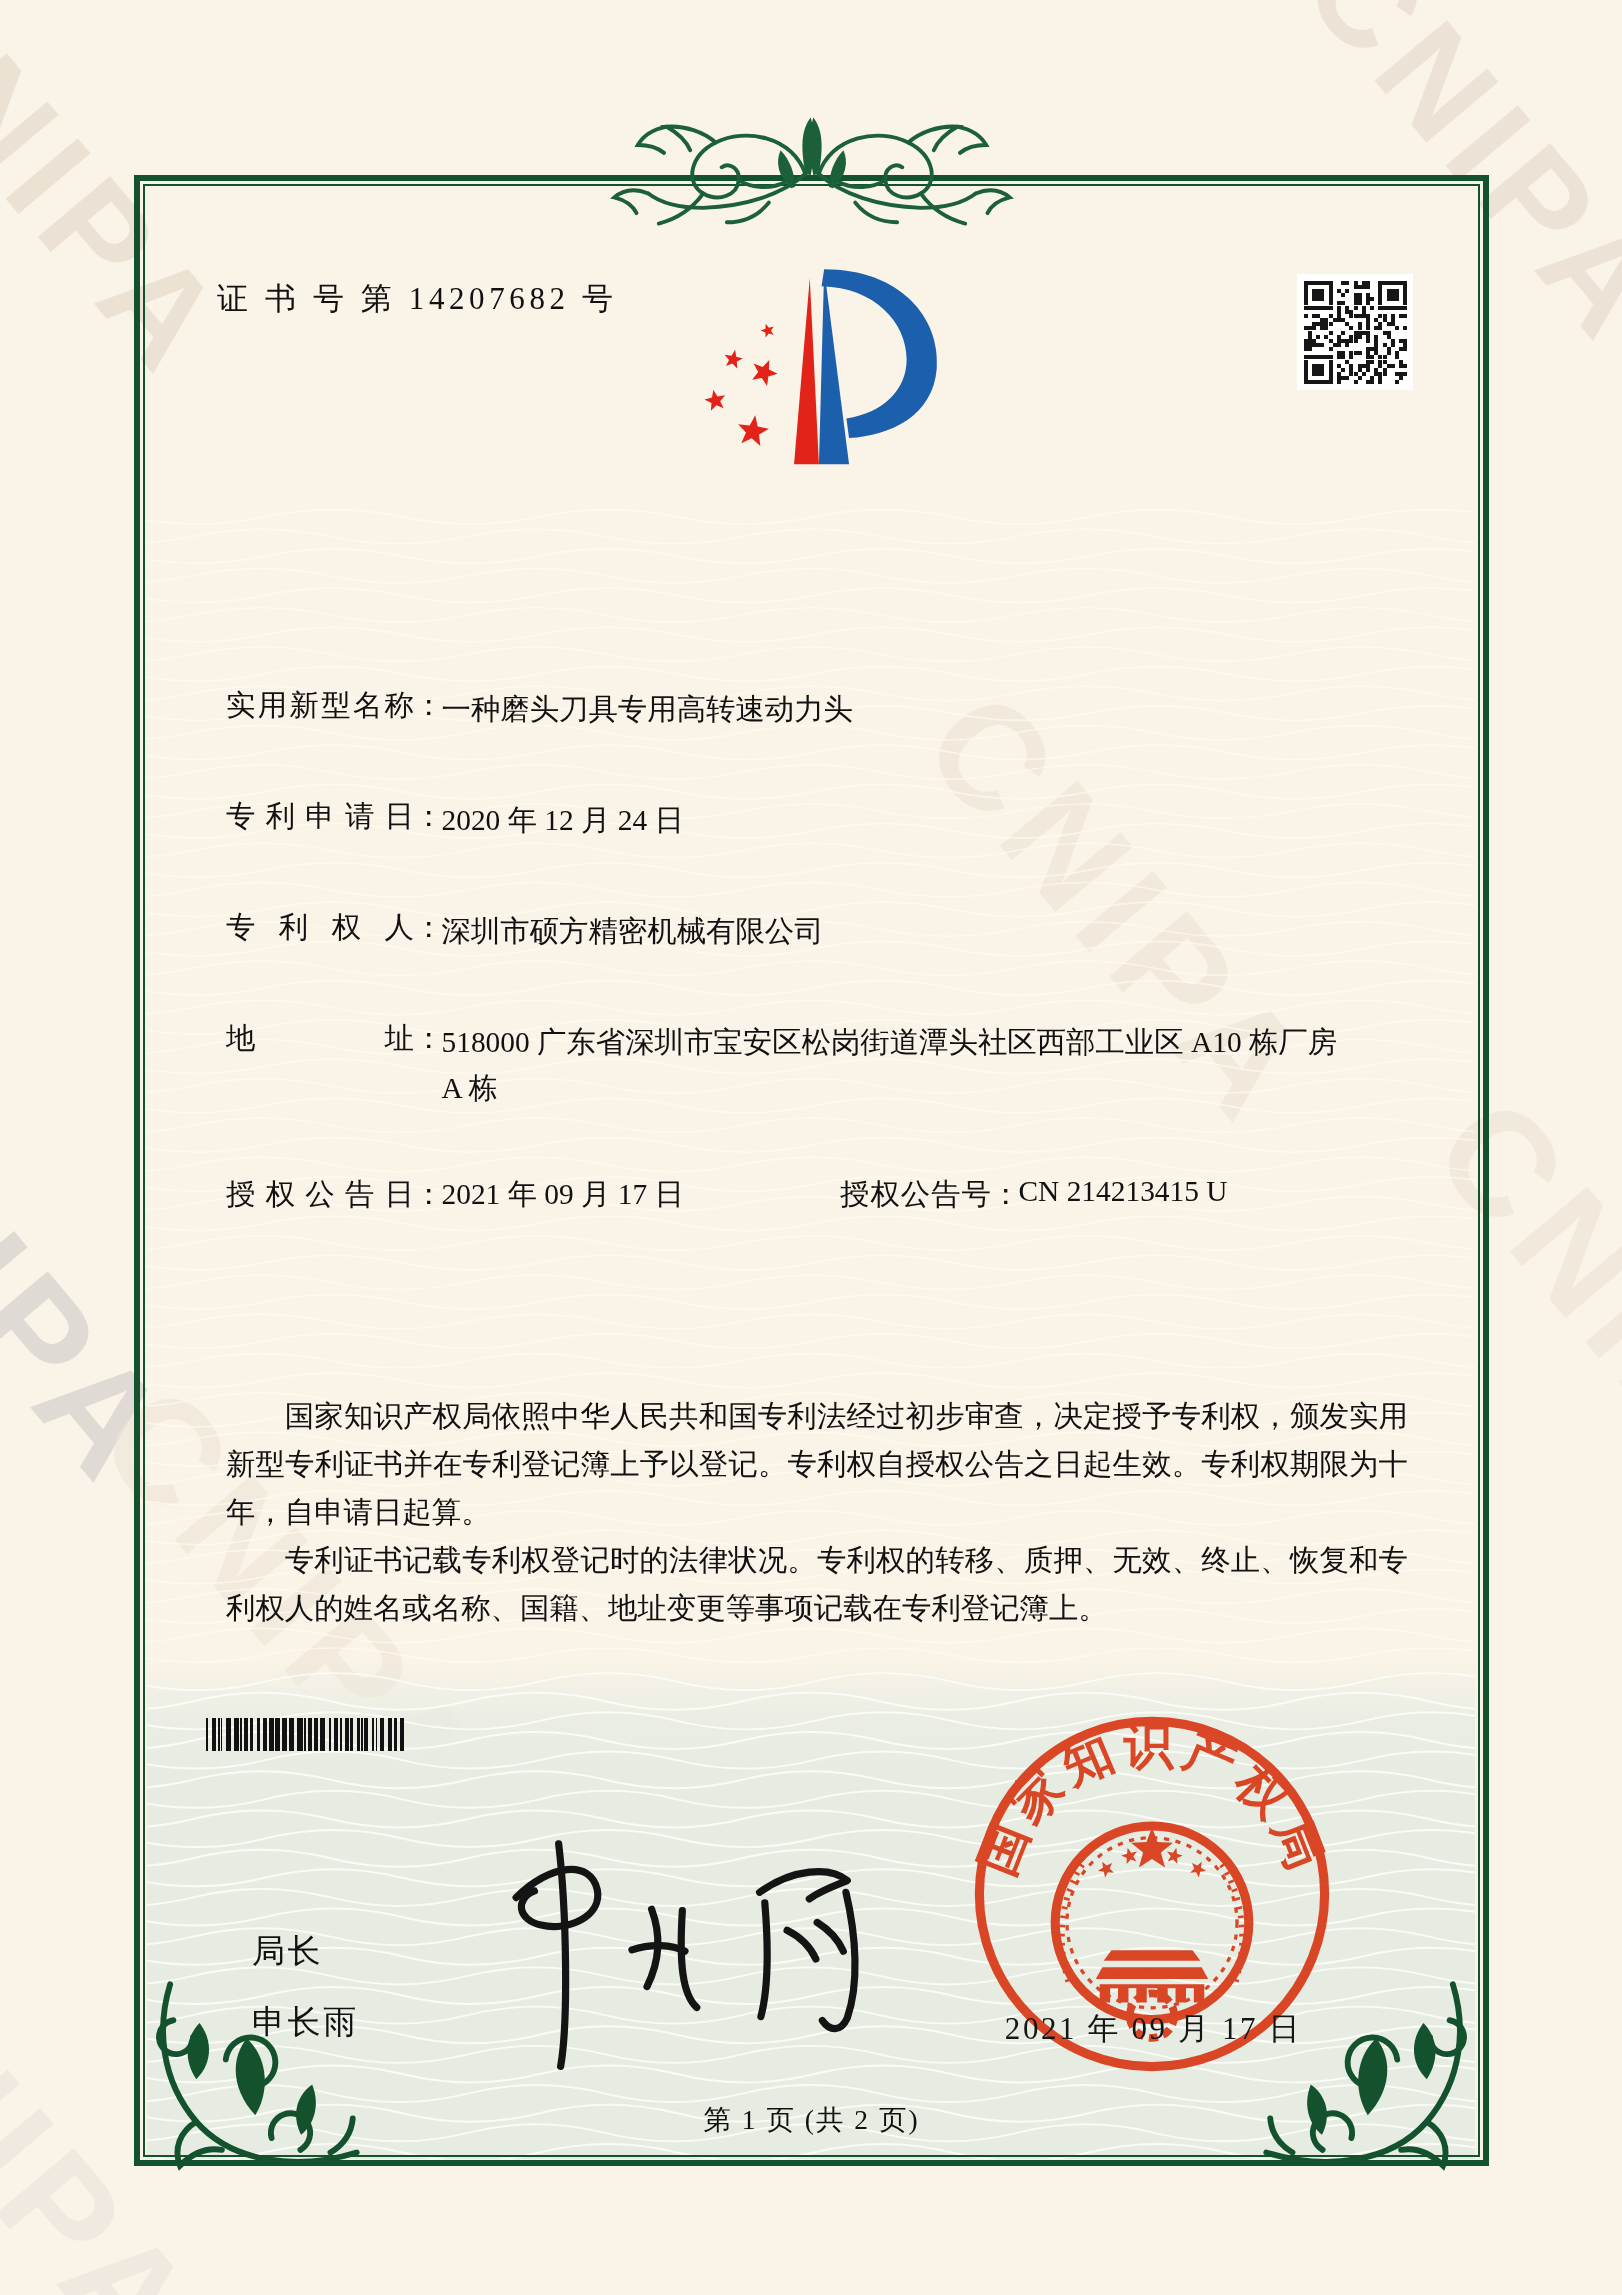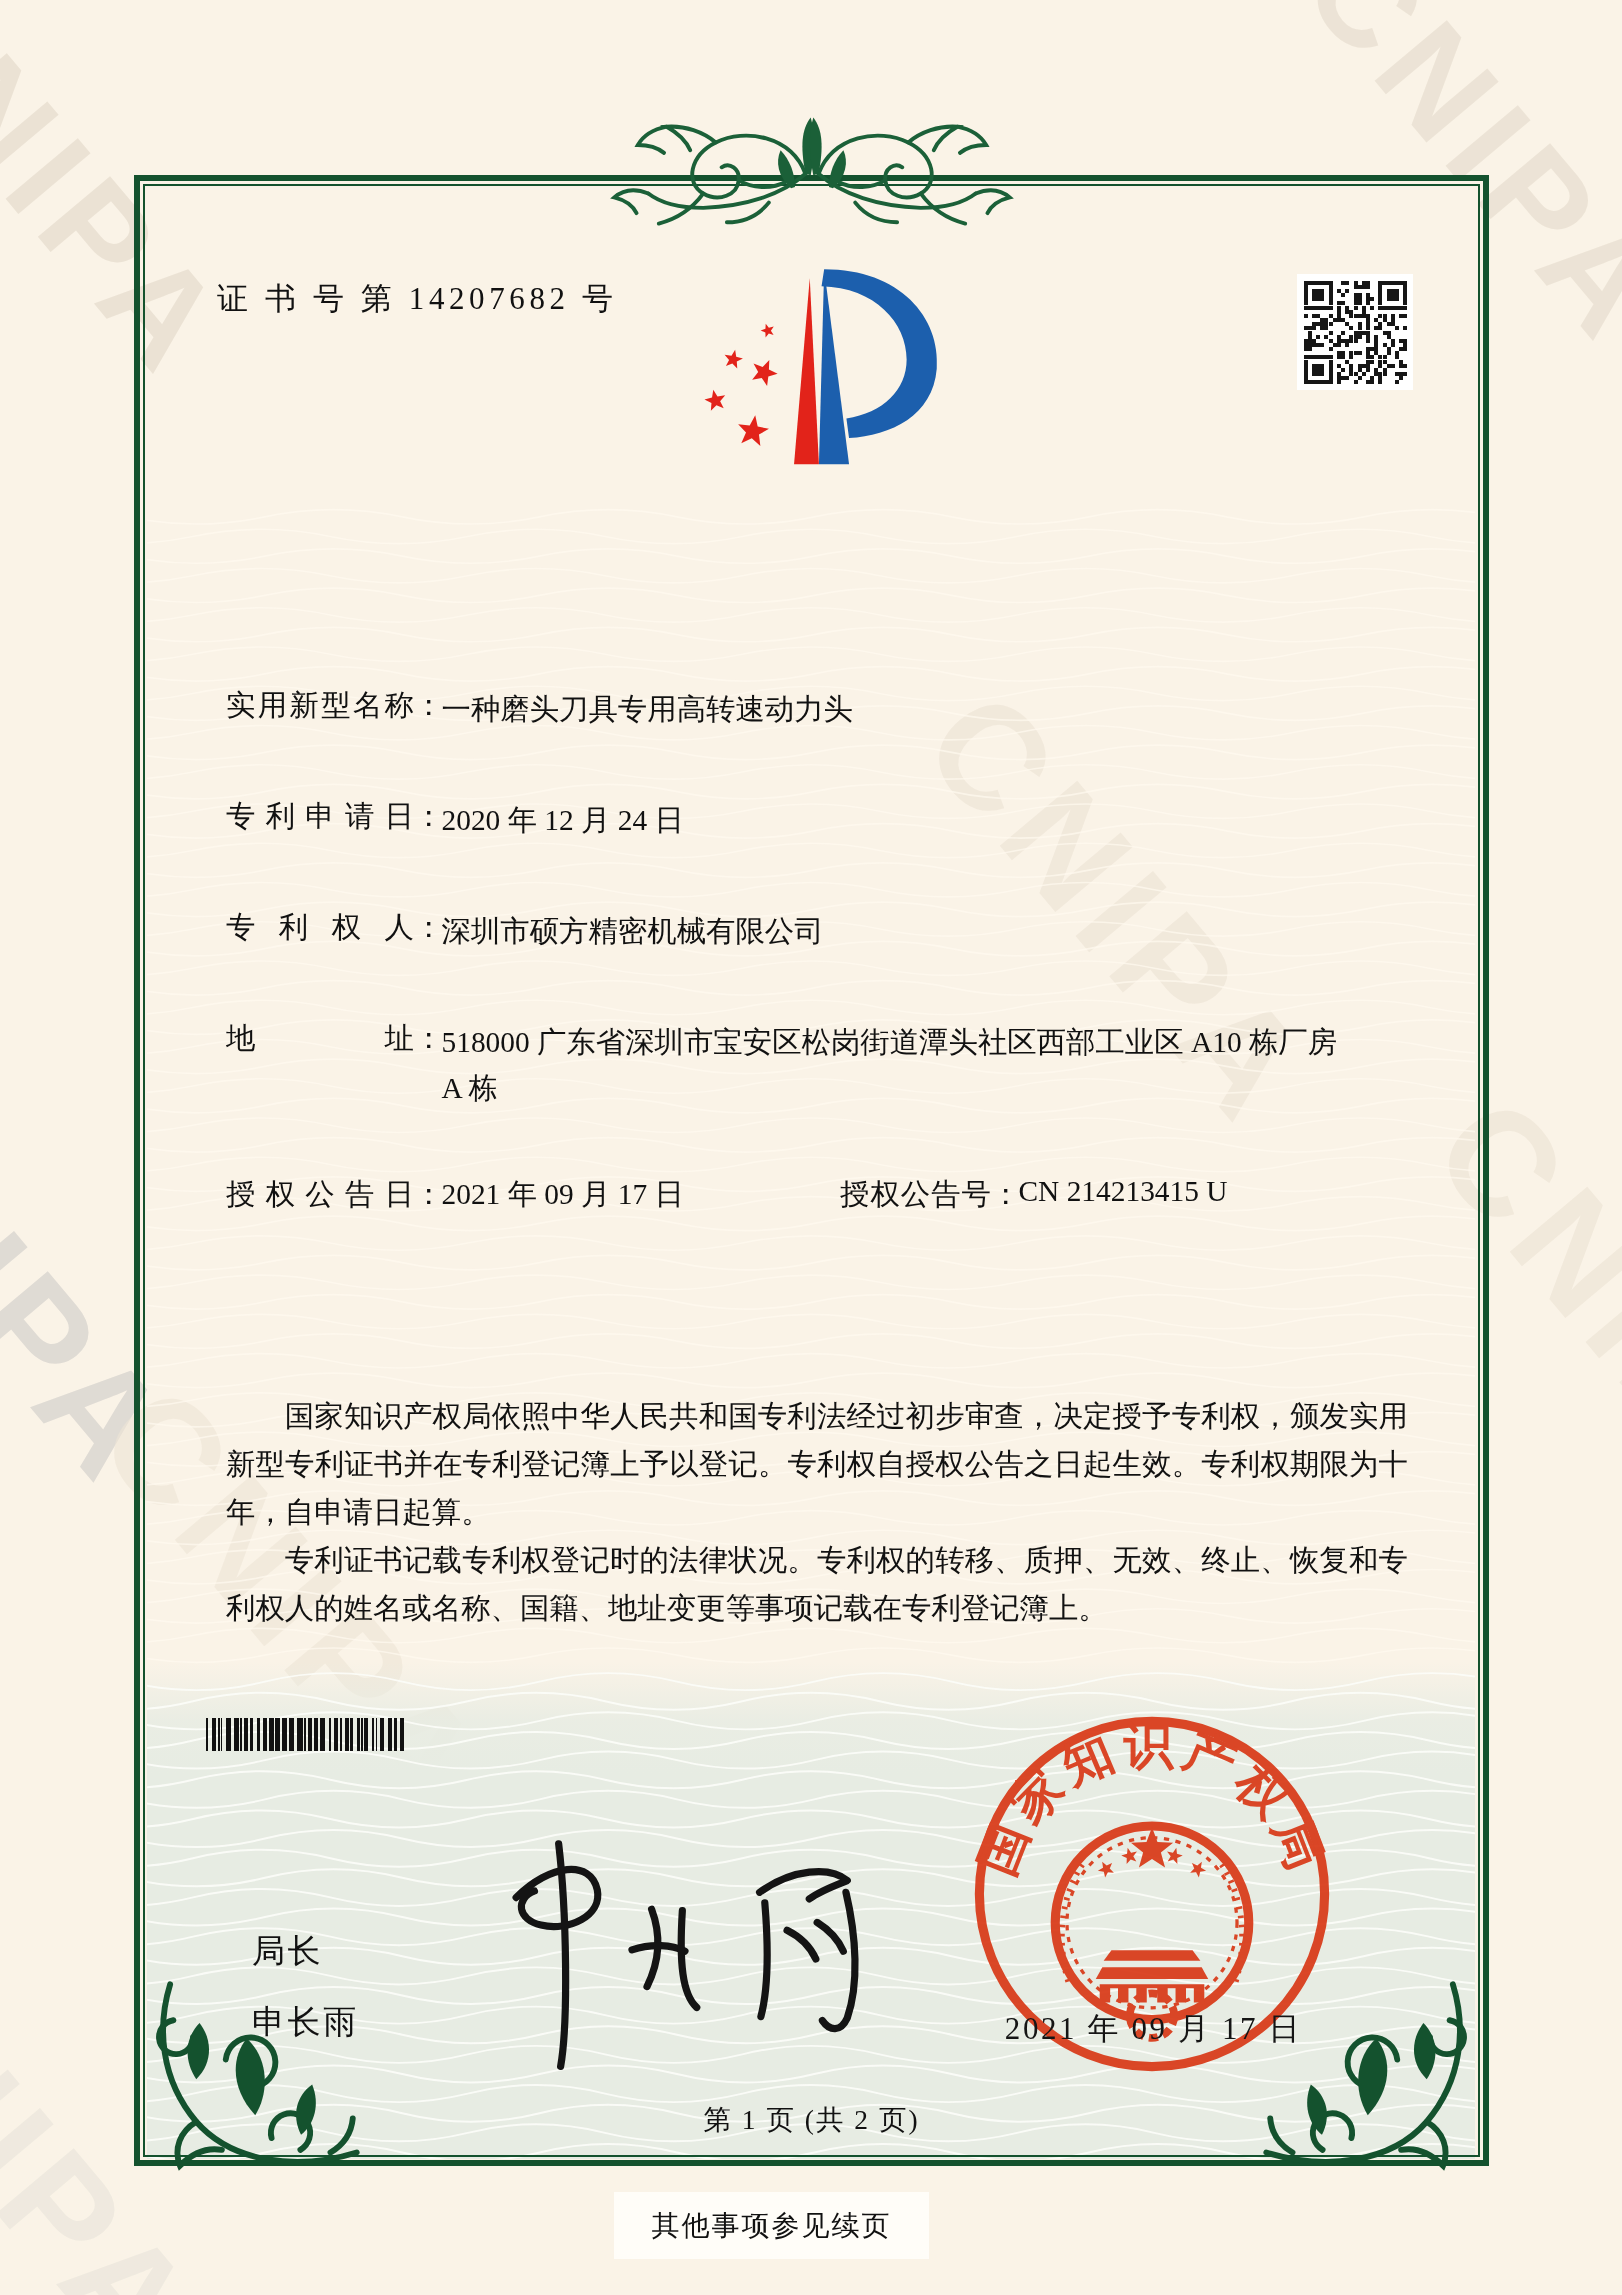--- a/index.html
+++ b/index.html
@@ -610,16 +610,15 @@
       <path stroke="none" d="M200 416 L372 416 L362 398 L210 398 Z"></path>
       <path stroke="none" d="M206 424 L366 424 L366 452 L206 452 Z M222 452 L234 452 L234 430 L222 430 Z M250 452 L262 452 L262 430 L250 430 Z M278 452 L294 452 L294 430 L278 430 Z M310 452 L322 452 L322 430 L310 430 Z M338 452 L350 452 L350 430 L338 430 Z" fill-rule="evenodd"></path>
       <circle cx="286" cy="472" r="34" fill="none" stroke-width="12" stroke-dasharray="14 8"></circle>
       <path fill="none" stroke-width="9" stroke-dasharray="4 10" d="M158 420 C140 360 146 290 180 240"></path>
       <path fill="none" stroke-width="9" stroke-dasharray="4 10" d="M414 420 C432 360 426 290 392 240"></path>
     </g>
   </svg>
   <div class="seal-date">2021 年 09 月 17 日</div>
 
   <div class="page-no">第 1 页 (共 2 页)</div>
-  <div class="footer-note">其他事项参见续页</div>
 
 </div>
 
 
 </body></html>

